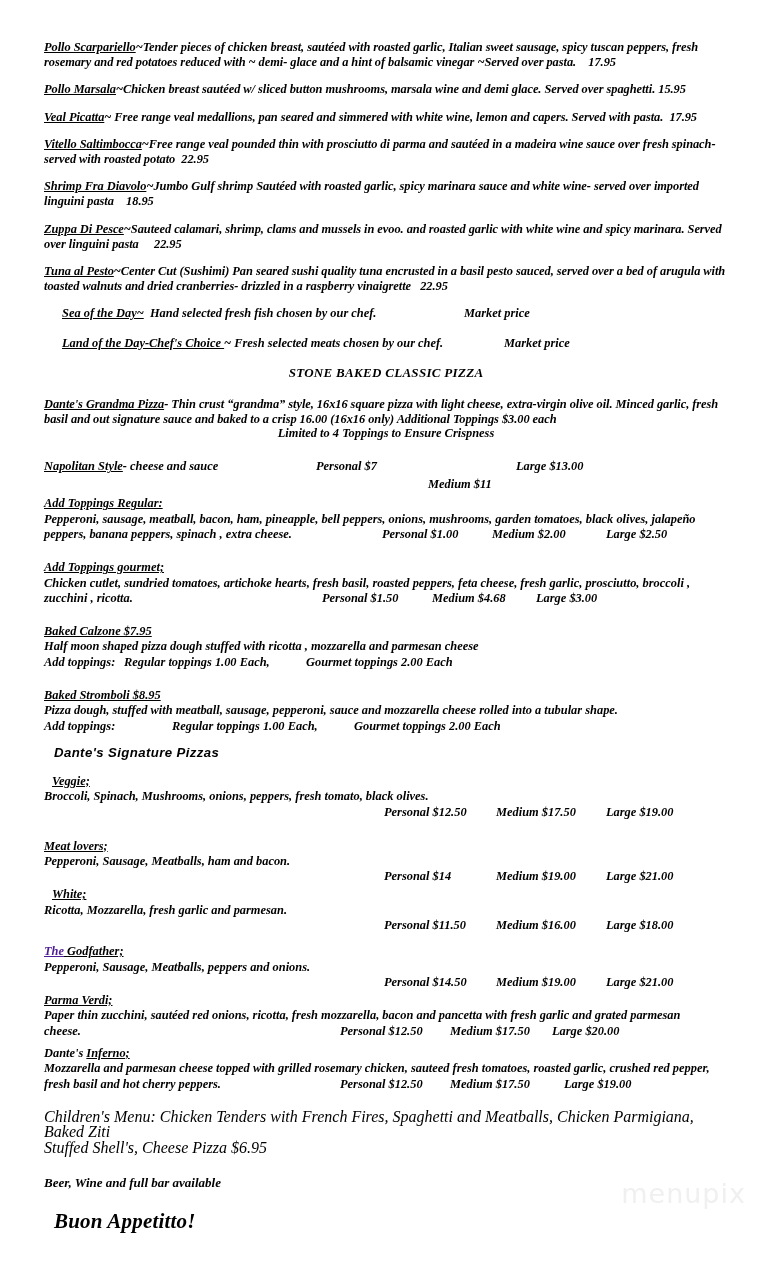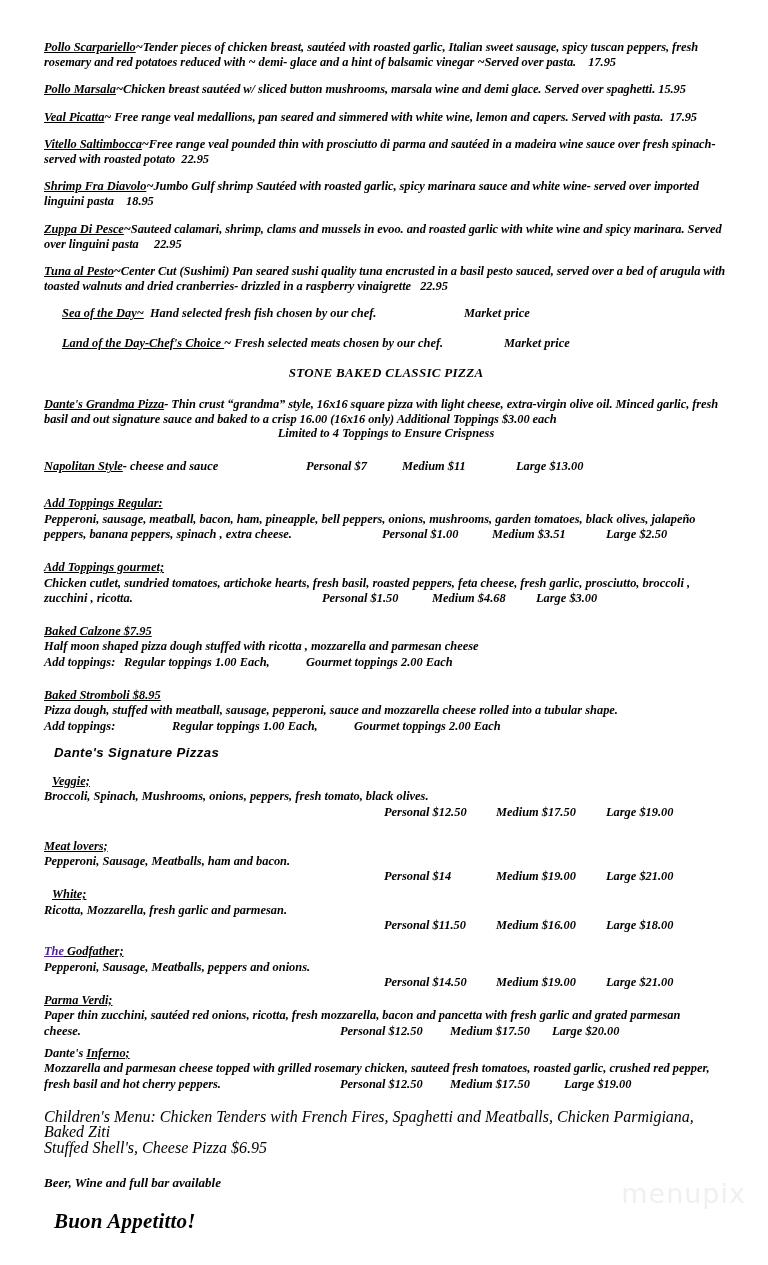--- a/index.html
+++ b/index.html
@@ -225,32 +225,32 @@
 
     <h2 class="section-title">STONE BAKED CLASSIC PIZZA</h2>
 
     <p class="entry tight">
       <span class="nm">Dante's Grandma Pizza</span><span>- Thin crust “grandma” style, 16x16 square pizza with light cheese, extra-virgin olive oil. Minced garlic, fresh basil and out signature sauce and baked to a crisp 16.00 (16x16 only) Additional Toppings $3.00 each</span>
     </p>
     <p class="center-note" style="margin:-12px 0 18px 0;">Limited to 4 Toppings to Ensure Crispness</p>
 
     <div class="row-with-prices" style="height:16px; margin-bottom:18px;">
       <span class="cell" style="left:0;"><span class="hdr">Napolitan Style</span><span class="desc">-  cheese and sauce</span></span>
-      <span class="cell" style="left:262px;">Personal $7</span>
-      <span class="cell" style="left:358px;">Medium $11</span>
+      <span class="cell" style="left:272px;">Personal $7</span>
+      <span class="cell" style="left:384px;margin-top:18px;">Medium $11</span>
       <span class="cell" style="left:472px;">Large $13.00</span>
     </div>
 
     <div class="block" style="margin-bottom:14px;">
       <div class="hdr" style="display:inline-block;">Add Toppings Regular:</div>
       <div class="desc">Pepperoni, sausage, meatball, bacon, ham, pineapple, bell peppers, onions, mushrooms, garden tomatoes, black olives, jalapeño</div>
       <div class="row-with-prices" style="height:16px;">
         <span class="cell" style="left:0;">peppers, banana peppers, spinach , extra cheese.</span>
         <span class="cell" style="left:338px;">Personal $1.00</span>
-        <span class="cell" style="left:448px;">Medium  $3.51</span>
+        <span class="cell" style="left:448px;">Medium  $2.00</span>
         <span class="cell" style="left:562px;">Large $2.50</span>
       </div>
     </div>
 
     <div class="block" style="margin-bottom:14px;">
       <div class="hdr" style="display:inline-block;">Add Toppings gourmet;</div>
       <div class="desc">Chicken cutlet, sundried tomatoes, artichoke hearts, fresh basil, roasted peppers, feta cheese, fresh garlic, prosciutto, broccoli ,</div>
       <div class="row-with-prices" style="height:16px;">
         <span class="cell" style="left:0;">zucchini , ricotta.</span>
         <span class="cell" style="left:278px;">Personal $1.50</span>

